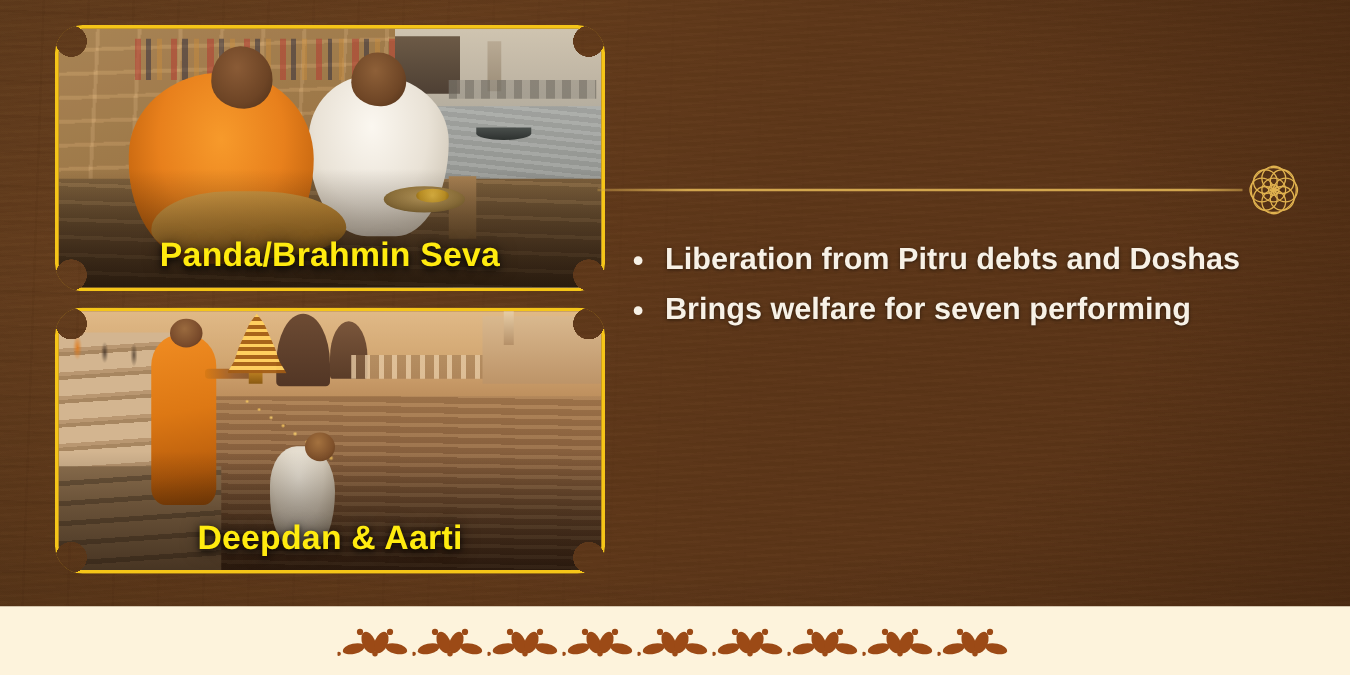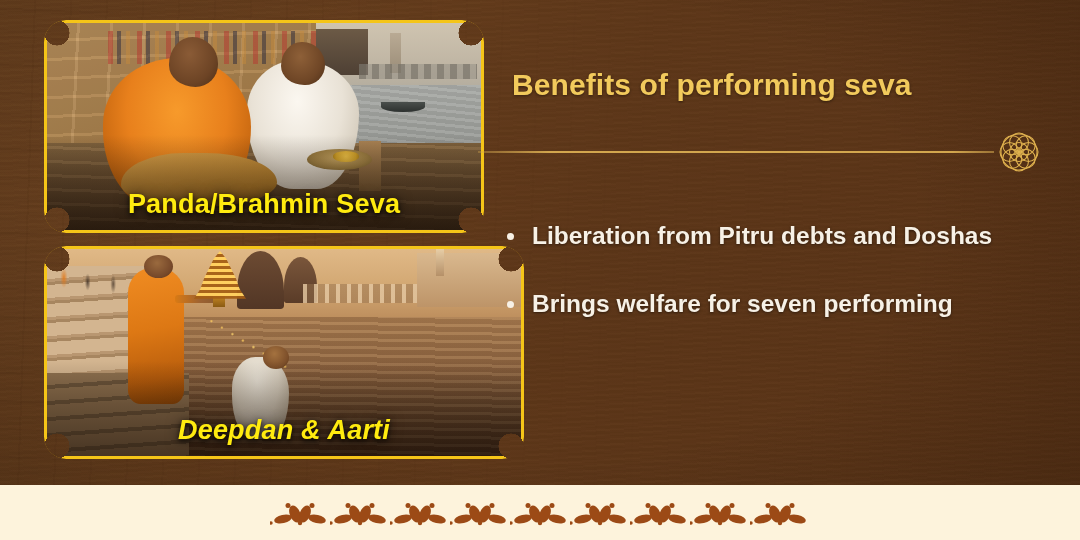--- a/index.html
+++ b/index.html
@@ -66,21 +66,21 @@
     -webkit-mask-composite: source-in;
     mask-image:
       radial-gradient(circle 13px at 13px 13px, transparent 0 12.4px, #000 12.6px),
       radial-gradient(circle 13px at calc(100% - 13px) 13px, transparent 0 12.4px, #000 12.6px),
       radial-gradient(circle 13px at 13px calc(100% - 13px), transparent 0 12.4px, #000 12.6px),
       radial-gradient(circle 13px at calc(100% - 13px) calc(100% - 13px), transparent 0 12.4px, #000 12.6px);
     mask-composite: intersect;
     border-radius: 22px;
   }
   #card1 { left: 44px; top: 20px;  width: 440px; height: 213px; }
-  #card2 { left: 44px; top: 246px; width: 480px; height: 213px; font-style: italic; }
+  #card2 { left: 44px; top: 246px; width: 440px; height: 213px; }
 
   .photo {
     position: absolute;
     inset: 0;
   }
 
   
   .ph1 {
     background:
       
@@ -337,21 +337,20 @@
   }
   #bullets li {
     position: relative;
     color: var(--body);
     font-size: 24.5px;
     font-weight: 700;
     line-height: 40px;
     padding-left: 32px;
     margin-bottom: 0px;
     text-shadow: 0 1px 3px rgba(0,0,0,0.5);
-    margin-top: 28px;
   }
   #bullets li::before {
     content: "";
     position: absolute;
     left: 7px;
     top: 17px;
     width: 7px;
     height: 7px;
     border-radius: 50%;
     background: var(--body);
@@ -429,21 +428,20 @@
       <div class="ph2-arm"></div>
       <div class="ph2-lamp-stem"></div>
       <div class="ph2-lamp"></div>
       <div class="ph2-devotee"></div>
       <div class="ph2-devotee-head"></div>
       <div class="photo-shade"></div>
       <div class="caption">Deepdan &amp; Aarti</div>
     </div>
   </div>
 
-  <div id="title">Benefits of performing seva</div>
 
   <div id="rule"></div>
 
   <svg id="mandala" viewBox="0 0 52 52">
     <g fill="none" stroke="#e0b24f" stroke-width="1.05">
       <circle cx="26" cy="26" r="9.5"></circle>
       <circle cx="26" cy="16.5" r="9.5"></circle>
       <circle cx="26" cy="35.5" r="9.5"></circle>
       <circle cx="16.5" cy="26" r="9.5"></circle>
       <circle cx="35.5" cy="26" r="9.5"></circle>

